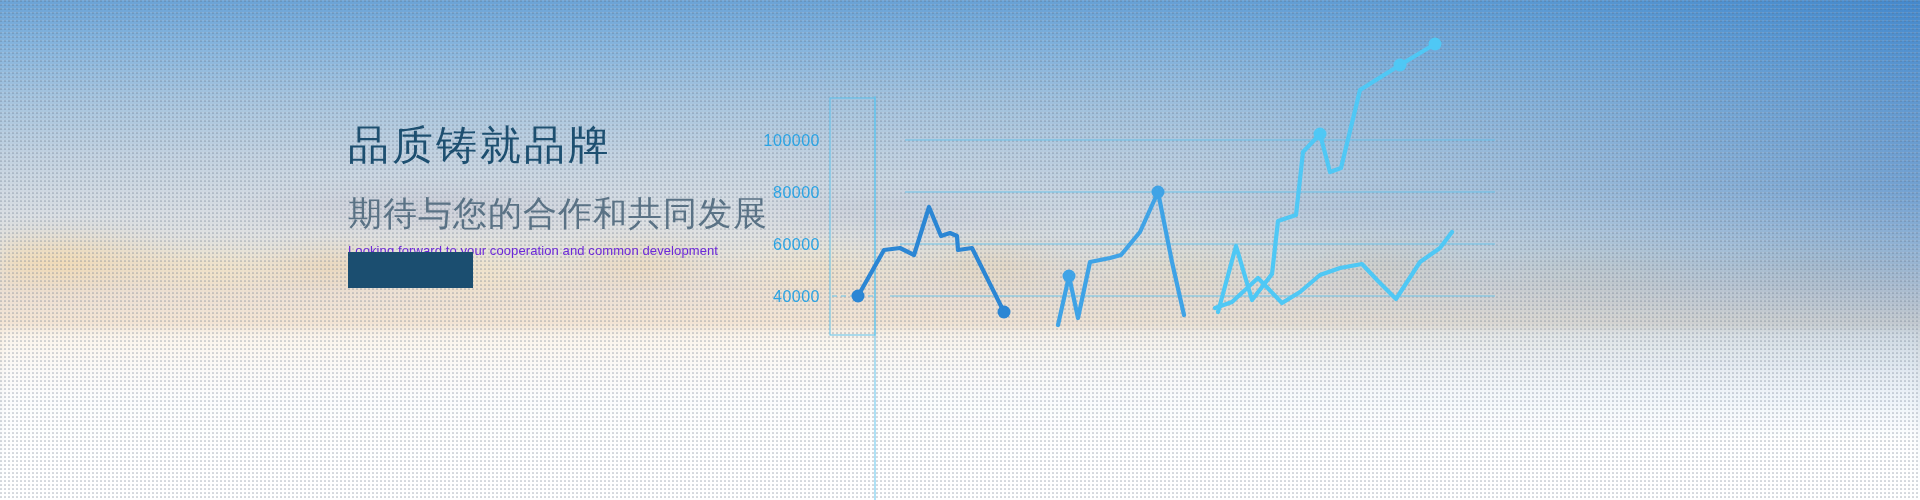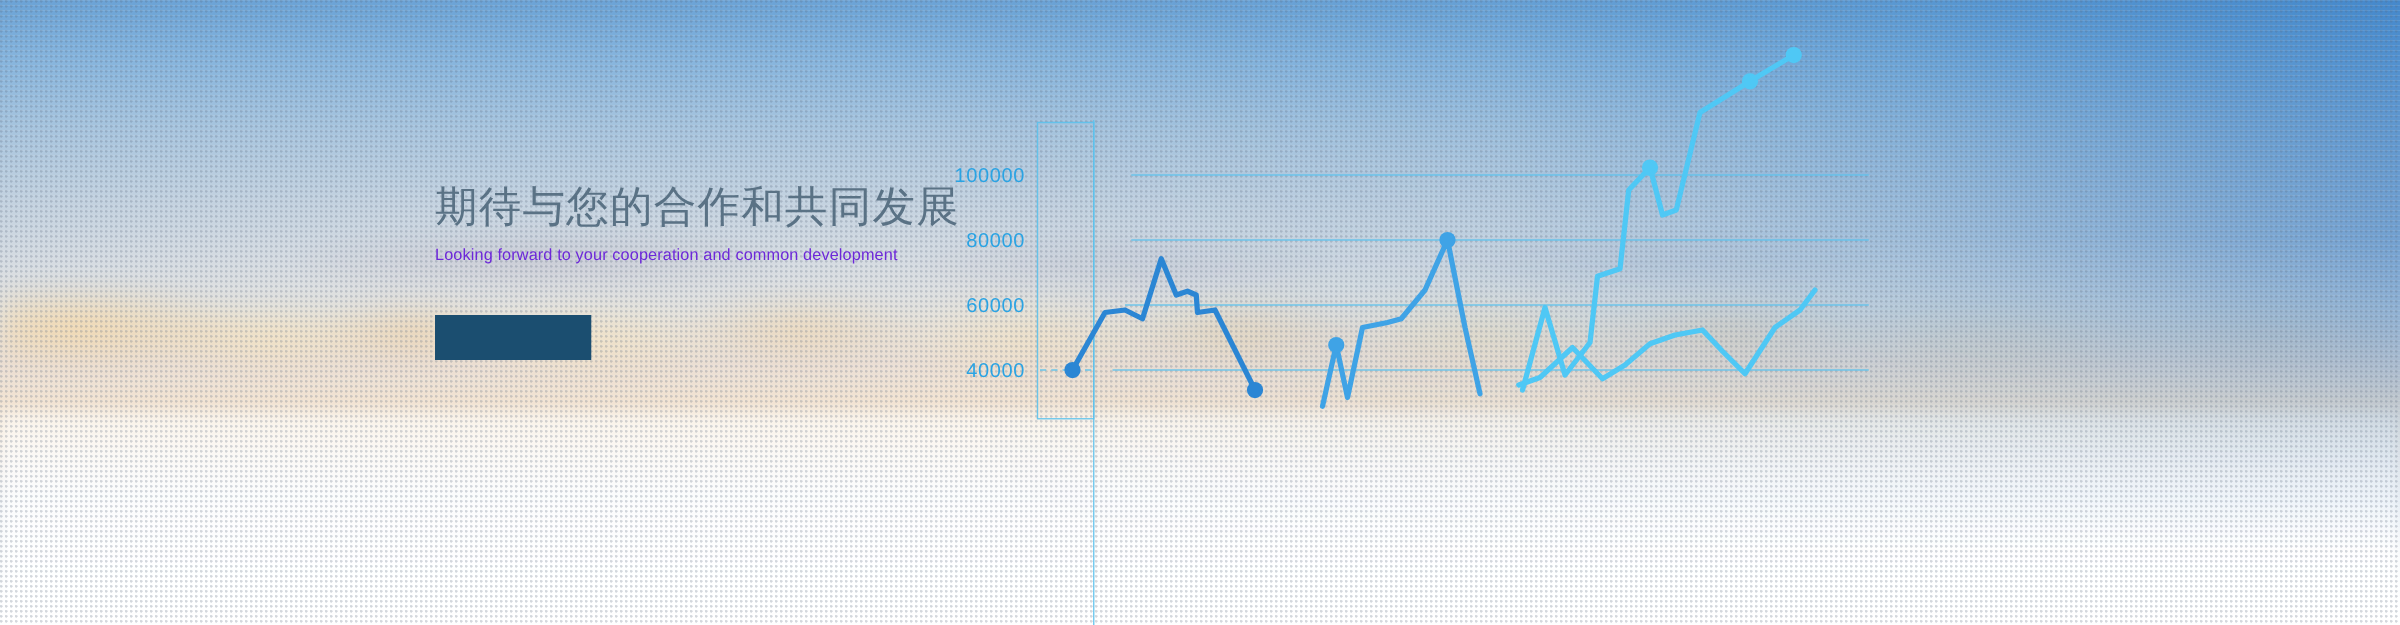--- a/index.html
+++ b/index.html
@@ -188,20 +188,21 @@
 <div id="banner">
 
   <div class="bg-sky"></div>
   <div class="bg-city"></div>
   <div class="bg-ground"></div>
   <div class="bg-sky-right"></div>
   <div class="bg-dots"></div>
   <div class="bg-dots2"></div>
 
   <div class="text-block">
+    <h1 class="headline">品质铸就品牌</h1>
     <p class="subhead">期待与您的合作和共同发展</p>
     <p class="eng">Looking forward to your cooperation and common development</p>
   </div>
 
   <button class="cta"></button>
 
   <div class="chart">
     <svg id="chart-svg" width="1160" height="500" viewBox="760 0 1160 500">
       <g id="gridlines">
           <line x1="890" y1="296" x2="1495" y2="296" stroke="#5cc2ec" stroke-width="1.2" opacity="0.85"></line>

